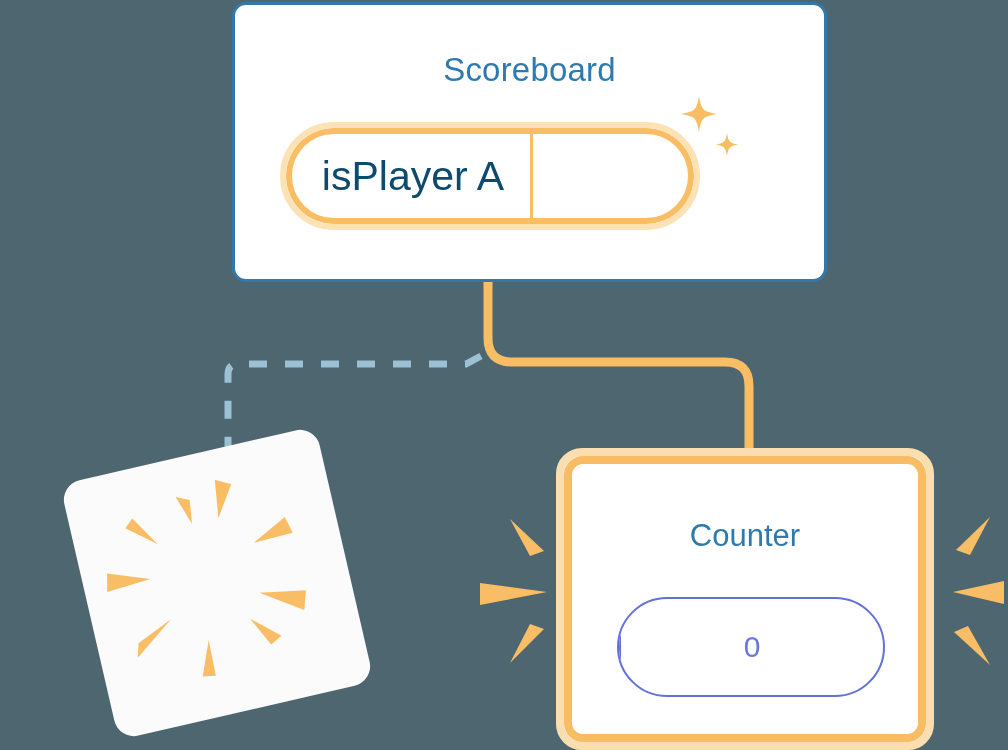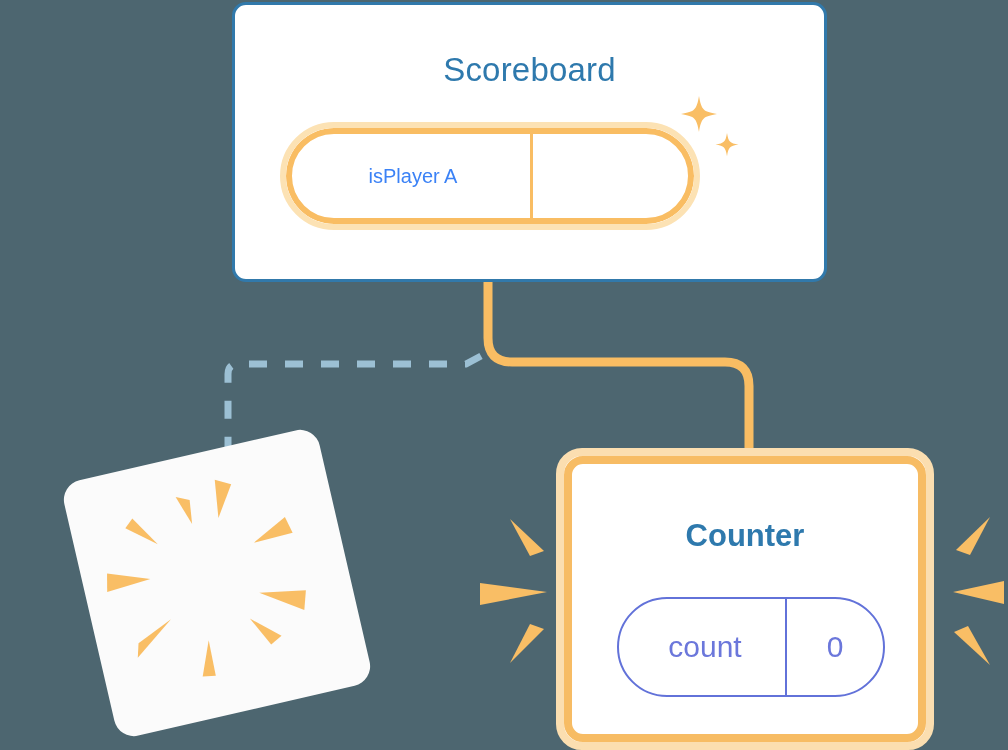--- a/index.html
+++ b/index.html
@@ -82,22 +82,22 @@
     pointer-events: none;
   }
   .pill-key, .pill-val {
     display: flex;
     align-items: center;
     justify-content: center;
     box-sizing: border-box;
   }
   #scoreboard-pill .pill-key {
     flex: 0 0 244px;
-    color: #3b82f6;
-    font-size: 20px;
+    color: #0c4a6e;
+    font-size: 41px;
     padding-left: 10px;
   }
   #scoreboard-pill .pill-divider {
     width: 3px;
     background: #f9bd63;
     margin: 6px 0;
     flex: 0 0 3px;
   }
   #scoreboard-pill .pill-val {
     flex: 1 1 auto;
@@ -140,21 +140,21 @@
     pointer-events: none;
   }
   #counter-title {
     position: absolute;
     left: 0;
     right: 0;
     top: 62px;
     text-align: center;
     color: #2e79ad;
     font-size: 31px;
-    font-weight: 700;
+    font-weight: 400;
   }
   #counter-pill {
     position: absolute;
     left: 53px;
     top: 141px;
     width: 268px;
     height: 100px;
     box-sizing: border-box;
     border: 2px solid #6272d9;
     border-radius: 50px;
@@ -256,21 +256,20 @@
     <path d="M52 22 L18 55 L32 60 Z" fill="#f9be65"></path>
     <path d="M66 86 L15 97 L66 109 Z" fill="#f9be65"></path>
     <path d="M52 170 L16 137 L30 131 Z" fill="#f9be65"></path>
   </svg>
 
   <div id="counter-card">
     <div id="counter-card-inner"></div>
     <div id="counter-title">Counter</div>
 
     <div id="counter-pill">
-      <div class="pill-key">count</div>
       <div class="pill-divider"></div>
       <div class="pill-val">0</div>
     </div>
   </div>
 
   <div id="burst-card">
     <svg id="burst-card-rays" viewBox="0 0 262 262">
 
       <path d="M110 38 L123 44 L120 68 Z" fill="#f9be65"></path>
       <path d="M152 30 L167 38 L147 68 Z" fill="#f9be65"></path>

